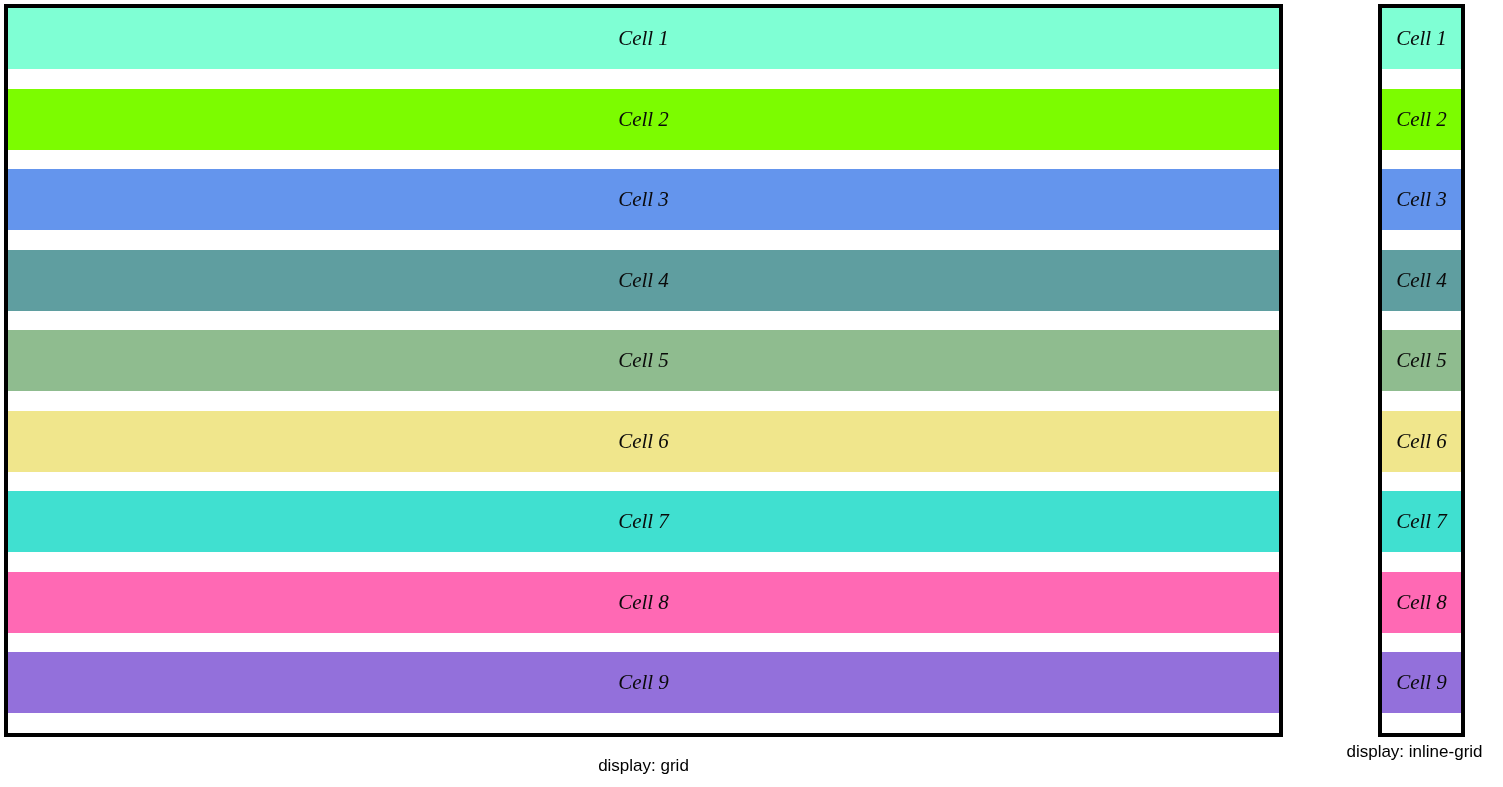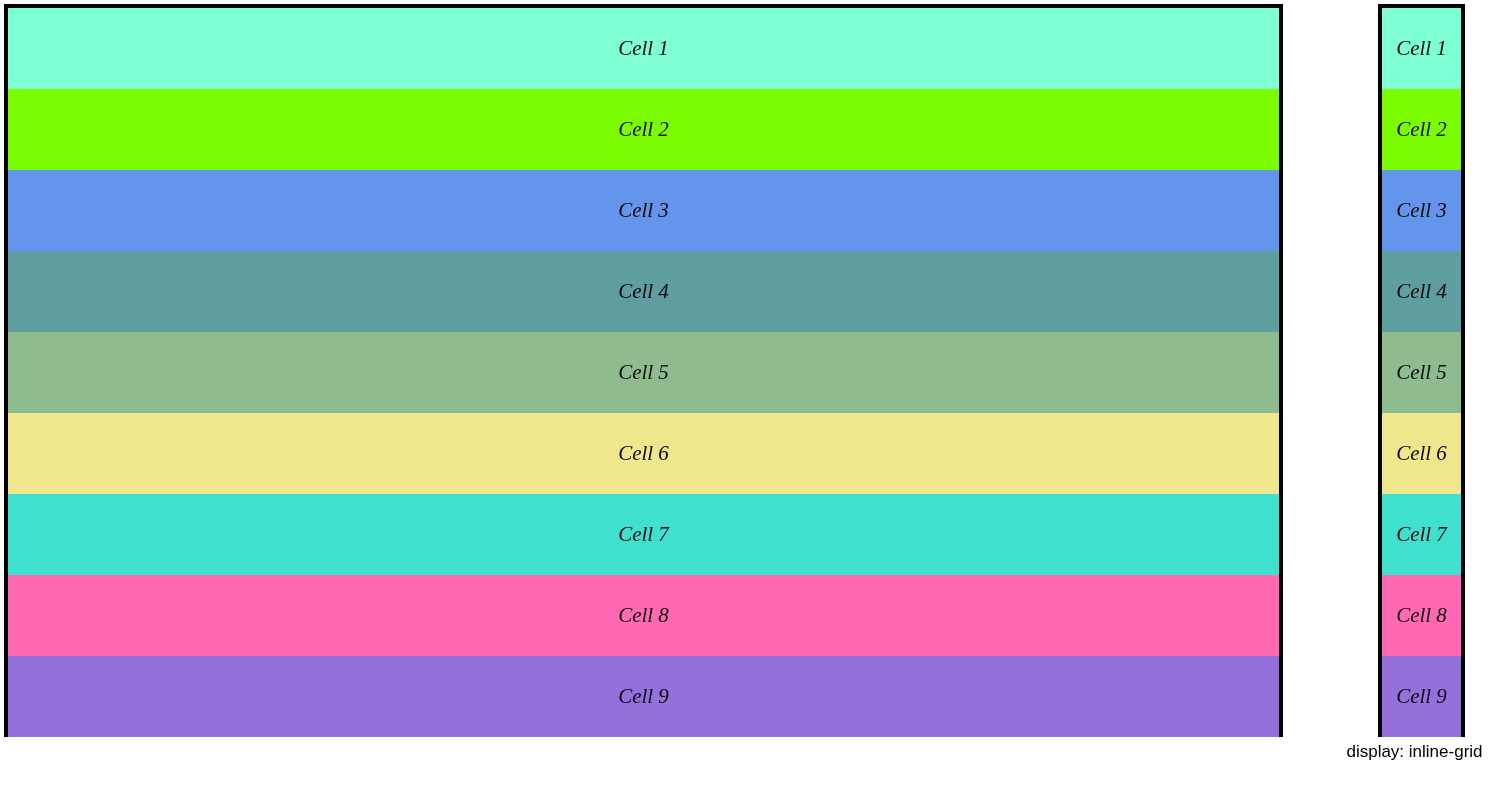--- a/index.html
+++ b/index.html
@@ -41,21 +41,21 @@
   .cell {
     font-family: "Liberation Serif", "DejaVu Serif", serif;
     font-style: italic;
     font-size: 21px;
     color: #0a0a0a;
     display: flex;
     align-items: center;
     justify-content: center;
     text-align: center;
     line-height: 1;
-    height: 81px;
+    height: 61px;
     box-sizing: border-box;
   }
 
   .caption {
     font-family: "Liberation Sans", sans-serif;
     font-size: 17px;
     color: #000000;
     text-align: center;
     line-height: 1;
     white-space: nowrap;
@@ -104,20 +104,21 @@
         <div class="cell" style="background-color: rgb(127, 255, 212);">Cell 1</div>
         <div class="cell" style="background-color: rgb(124, 252, 0);">Cell 2</div>
         <div class="cell" style="background-color: rgb(100, 149, 237);">Cell 3</div>
         <div class="cell" style="background-color: rgb(95, 158, 160);">Cell 4</div>
         <div class="cell" style="background-color: rgb(143, 188, 143);">Cell 5</div>
         <div class="cell" style="background-color: rgb(240, 230, 140);">Cell 6</div>
         <div class="cell" style="background-color: rgb(64, 224, 208);">Cell 7</div>
         <div class="cell" style="background-color: rgb(255, 105, 180);">Cell 8</div>
         <div class="cell" style="background-color: rgb(147, 112, 219);">Cell 9</div>
       </div>
+    <div class="caption">display: grid</div>
   </div>
 
   <div class="right-demo">
     <div class="grid-box inline-grid-box" style="border-color: rgb(0, 0, 0);">
         <div class="cell" style="background-color: rgb(127, 255, 212);">Cell 1</div>
         <div class="cell" style="background-color: rgb(124, 252, 0);">Cell 2</div>
         <div class="cell" style="background-color: rgb(100, 149, 237);">Cell 3</div>
         <div class="cell" style="background-color: rgb(95, 158, 160);">Cell 4</div>
         <div class="cell" style="background-color: rgb(143, 188, 143);">Cell 5</div>
         <div class="cell" style="background-color: rgb(240, 230, 140);">Cell 6</div>

